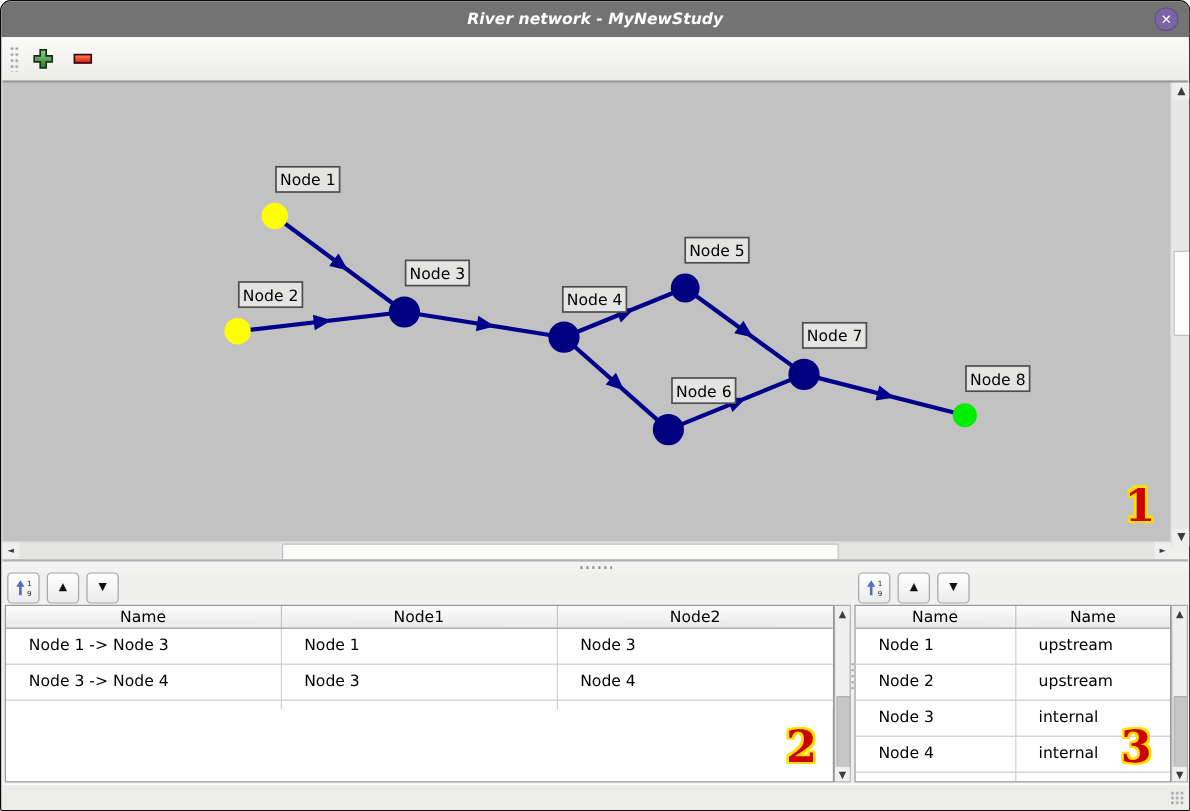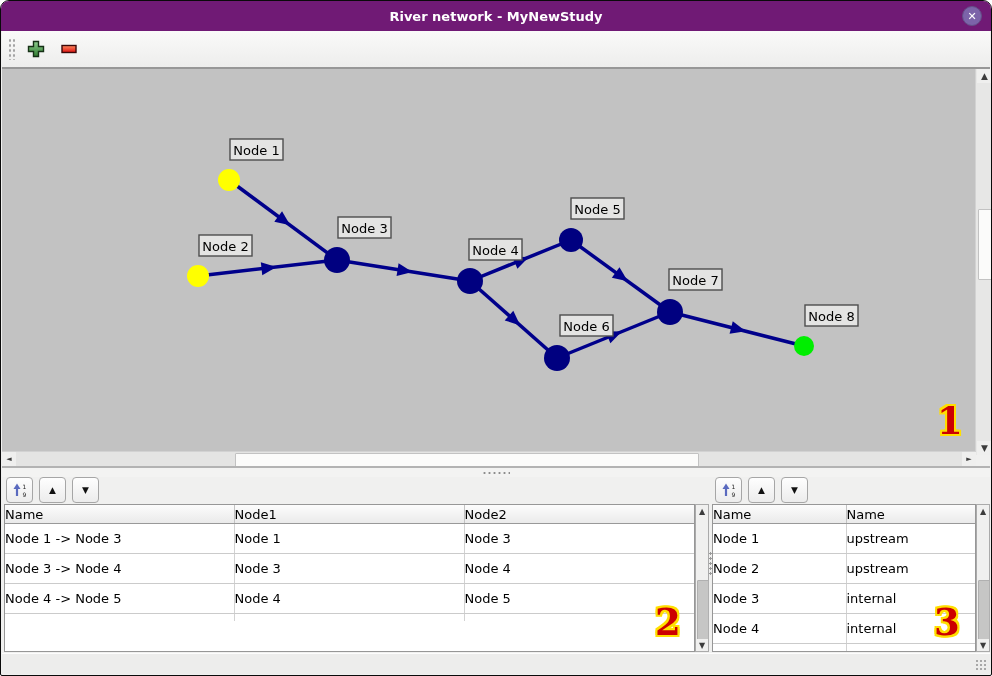--- a/index.html
+++ b/index.html
@@ -1,20 +1,20 @@
 <!DOCTYPE html>
 <html><head>
 <meta charset="utf-8">
 <style>
   html,body{margin:0;padding:0;background:#ffffff;font-family:"DejaVu Sans","Liberation Sans",sans-serif;}
   .window{position:relative;width:992px;height:676px;box-sizing:border-box;border:1px solid #0a0a0a;
           border-radius:9px 9px 2px 2px;overflow:hidden;background:#f0f0ef;}
   
-  .titlebar{position:absolute;top:0;left:0;right:0;height:30px;background:#701a75;
-            display:flex;align-items:center;justify-content:center;}
+  .titlebar{position:absolute;top:0;left:0;right:0;height:30px;background:#737373;
+            display:flex;align-items:center;justify-content:center;font-style:italic;}
   .title-text{color:#ffffff;font-size:13px;font-weight:bold;}
   .close-btn{position:absolute;right:9px;top:5px;width:20px;height:20px;border-radius:50%;
              background:#7c64a9;border:1px solid #645087;box-sizing:border-box;color:#ffffff;
              display:flex;align-items:center;justify-content:center;font-size:11px;line-height:1;cursor:default;}
   
   .toolbar{position:absolute;top:30px;left:1px;right:1px;height:36px;
            background:linear-gradient(#fafaf9,#ededec);display:flex;align-items:center;}
   .grip-v{width:8px;height:22px;margin:0 7px 0 6px;
           background:radial-gradient(circle,#a3a3a3 1px,transparent 1.4px);background-size:4px 5px;}
   .tb-icon{width:26px;height:26px;display:flex;align-items:center;justify-content:center;margin-right:7px;}
@@ -44,24 +44,24 @@
   .btn-row.left{left:5px;} .btn-row.right{left:714px;}
   .sq-btn{width:27px;height:26px;box-sizing:border-box;border:1px solid #a6a6a6;border-radius:4px;
           background:linear-gradient(#fefefe,#ececec);display:flex;align-items:center;justify-content:center;
           font-size:9px;color:#111;}
   
   .tbl-wrap{position:absolute;top:503px;height:148px;background:#ffffff;border:1px solid #979797;box-sizing:border-box;overflow:hidden;}
   .tbl-wrap.edge{left:3px;width:691px;}
   .tbl-wrap.node{left:711px;width:264px;}
   table{border-collapse:collapse;table-layout:fixed;width:100%;font-size:13px;color:#000;}
   thead th{height:18px;background:linear-gradient(#fcfcfc,#eaeaea);border-right:1px solid #c3c3c3;
-           border-bottom:1px solid #999999;font-weight:normal;text-align:left;padding:0;overflow:hidden;}
+           border-bottom:1px solid #999999;font-weight:normal;text-align:center;padding:0;overflow:hidden;}
   thead th:last-child{border-right:none;}
   tbody td{height:29px;background:#ffffff;border-right:1px solid #d2d2d2;border-bottom:1px solid #cbcbcb;
-           padding:0 0 0 0;overflow:hidden;white-space:nowrap;}
+           padding:0 0 0 19px;overflow:hidden;white-space:nowrap;}
   tbody td:last-child{border-right:none;}
   tbody tr.partial td{height:7px;border-bottom:none;}
   .tbl-scroll{position:absolute;top:503px;width:14px;height:148px;box-sizing:border-box;
               border:1px solid #aaaaaa;background:#f0f0ef;}
   .tbl-scroll.edge{left:694px;} .tbl-scroll.node{left:975px;}
   .tbl-scroll .sb-arrow{left:0;width:12px;height:12px;background:#f0f0ef;font-size:8px;}
   .tbl-scroll .sb-up{top:0;} .tbl-scroll .sb-down{bottom:0;}
   .t-thumb{position:absolute;left:1px;top:75px;width:10px;height:58px;background:#c6c6c5;border:1px solid #b0b0b0;border-radius:1px;}
   .vsplit{position:absolute;left:707px;top:550px;width:5px;height:26px;
           background:radial-gradient(circle,#9a9a9a 1px,transparent 1.2px);background-size:5px 5px;}
@@ -235,25 +235,20 @@
           <tr>
             <td>Node 1 -&gt; Node 3</td>
             <td>Node 1</td>
             <td>Node 3</td>
           </tr>
           <tr>
             <td>Node 3 -&gt; Node 4</td>
             <td>Node 3</td>
             <td>Node 4</td>
           </tr>
-          <tr>
-            <td>Node 4 -&gt; Node 5</td>
-            <td>Node 4</td>
-            <td>Node 5</td>
-          </tr>
           <tr class="partial">
             <td></td>
             <td></td>
             <td></td>
           </tr>
         </tbody>
     </table>
   </div>
   <div class="tbl-scroll edge">
     <div class="sb-arrow sb-up">

